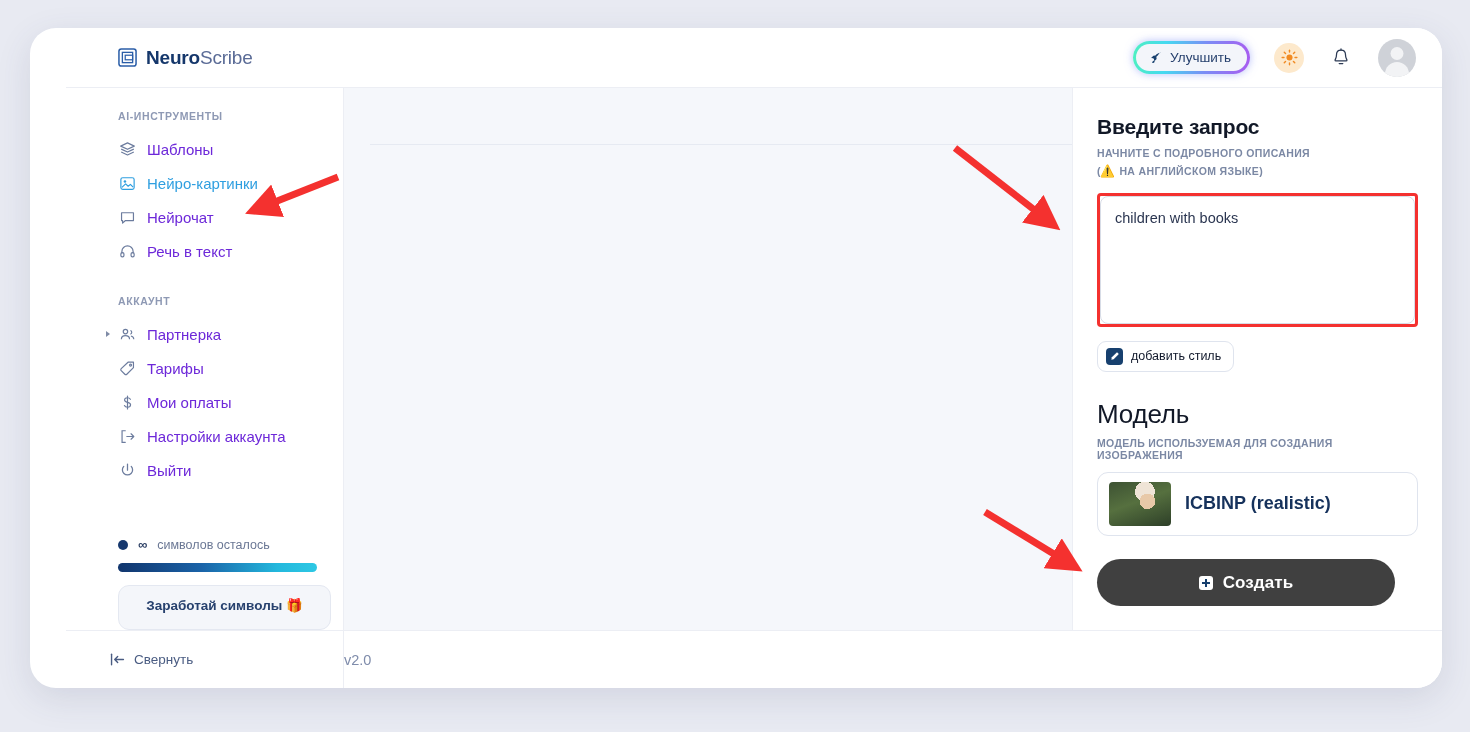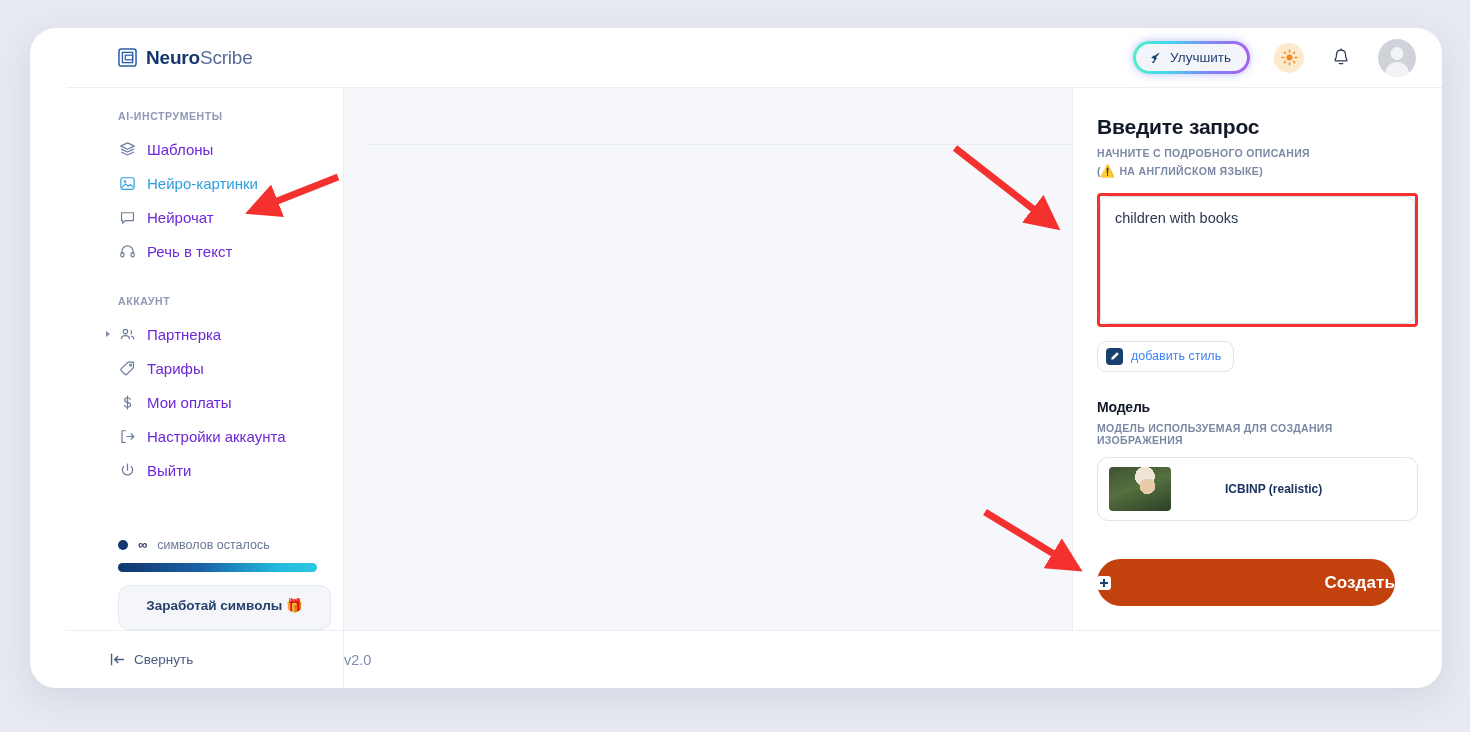--- a/index.html
+++ b/index.html
@@ -225,33 +225,33 @@
     background: #fff;
   }
   .style-btn {
     margin-top: 14px;
     display: inline-flex; align-items: center; gap: 8px;
     background: #fff;
     border: 1px solid #dfe4ee;
     border-radius: 9px;
     padding: 6px 12px 6px 8px;
     font-size: 12.5px;
-    color: #3b82f6;
+    color: #0f172a;
     font-family: inherit;
     cursor: pointer;
   }
   .pencil-box {
     width: 17px; height: 17px; border-radius: 4px;
     background: #17406e;
     display: flex; align-items: center; justify-content: center;
   }
 
   .model-title {
     margin-top: 27px;
-    font-size: 14px; font-weight: 700; color: #111827;
+    font-size: 26px; font-weight: 400; color: #111827;
     letter-spacing: -.2px;
   }
   .model-sub {
     margin-top: 7px;
     font-size: 10.5px; letter-spacing: .3px; font-weight: 700;
     color: #7b88a4;
     text-transform: uppercase;
   }
   .model-card {
     margin-top: 11px;
@@ -265,34 +265,34 @@
   .model-thumb {
     width: 62px; height: 44px; border-radius: 4px;
     flex: 0 0 62px;
     background:
       radial-gradient(circle at 62% 44%, #e8c9a8 0 17%, transparent 17%),
       radial-gradient(circle at 58% 22%, #efe4d6 0 20%, transparent 20%),
       linear-gradient(160deg,#3d5233 0%,#56703f 45%,#2d3f28 100%);
     position: relative; overflow: hidden;
   }
   .model-name {
-    font-size: 12px; font-weight: 700; color: #16325c; margin-left: 40px;
+    font-size: 18px; font-weight: 700; color: #16325c;
   }
 
   .create-btn {
     position: absolute;
     left: 24px; bottom: 24px;
     width: 298px; height: 47px;
-    background: #c2410c;
+    background: #404040;
     border: none; border-radius: 999px;
     color: #fff;
     font-size: 17px; font-weight: 700;
     font-family: inherit;
     cursor: pointer;
-    display: flex; align-items: center; justify-content: space-between; gap: 10px;
+    display: flex; align-items: center; justify-content: center; gap: 10px;
     letter-spacing: .1px;
   }
   .plus-box {
     width: 14px; height: 14px; border-radius: 3px;
     background: #fff; position: relative;
   }
   .plus-box::before, .plus-box::after {
     content:""; position:absolute; background:#17406e;
   }
   .plus-box::before { left:3px; top:6px; width:8px; height:2px; }

